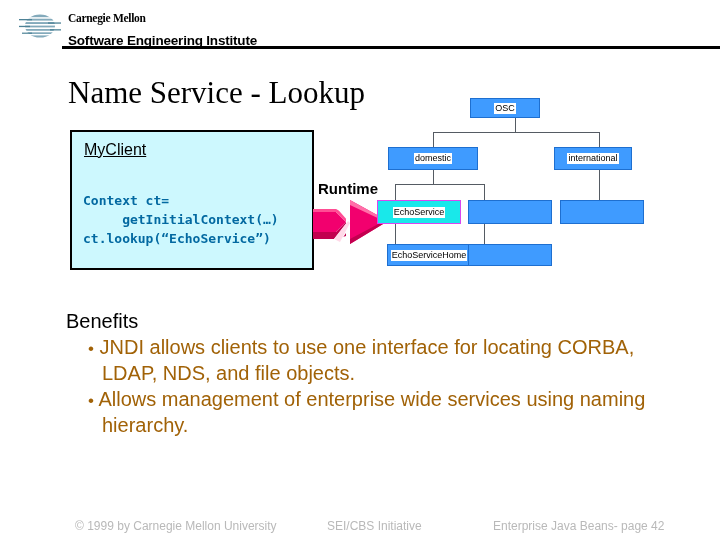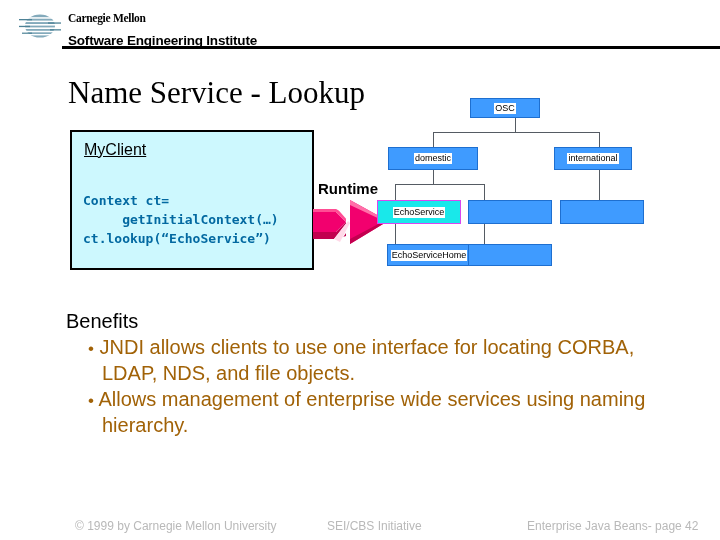--- a/index.html
+++ b/index.html
@@ -174,21 +174,21 @@
   
   .footer-text {
     position: absolute;
     top: 519px;
     font-size: 12px;
     color: #b9b9b9;
     white-space: nowrap;
   }
   #footer-left  { left: 75px; }
   #footer-center{ left: 327px; }
-  #footer-right { left: 509px; padding-left: 18px; }
+  #footer-right { left: 475px; padding-left: 18px; }
 </style>
 </head>
 <body>
 
 <div id="sei-logo-mark">
   <svg viewBox="0 0 44 26" width="44" height="26" aria-hidden="true">
     <g fill="#5e93a8">
       <ellipse cx="22" cy="13" rx="15" ry="11.5" fill="#83aabb"></ellipse>
       <rect x="2" y="4.2" width="40" height="1.5" fill="#ffffff"></rect>
       <rect x="0" y="7.6" width="44" height="1.5" fill="#ffffff"></rect>

